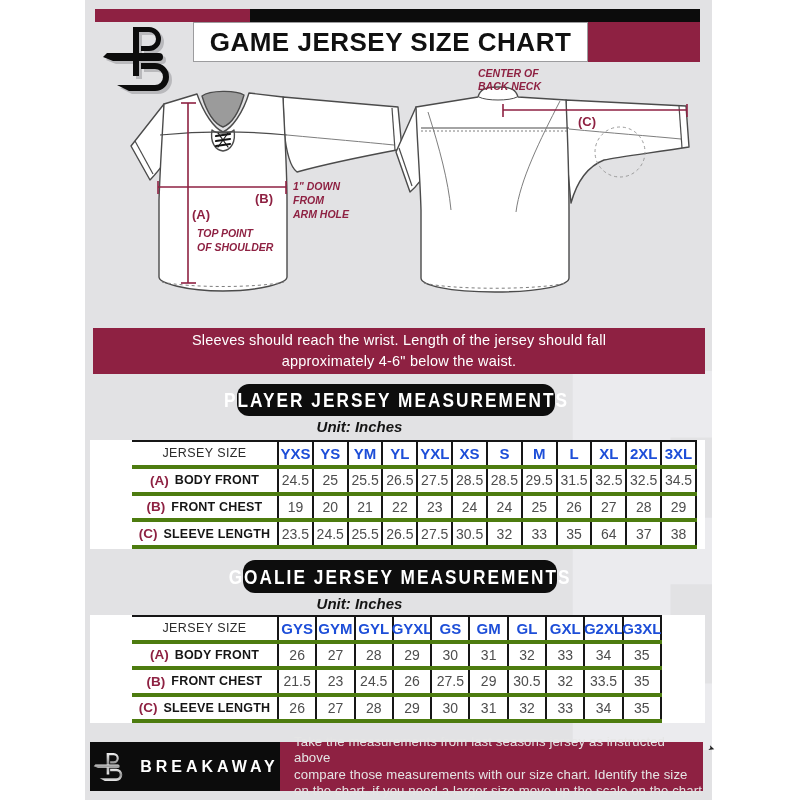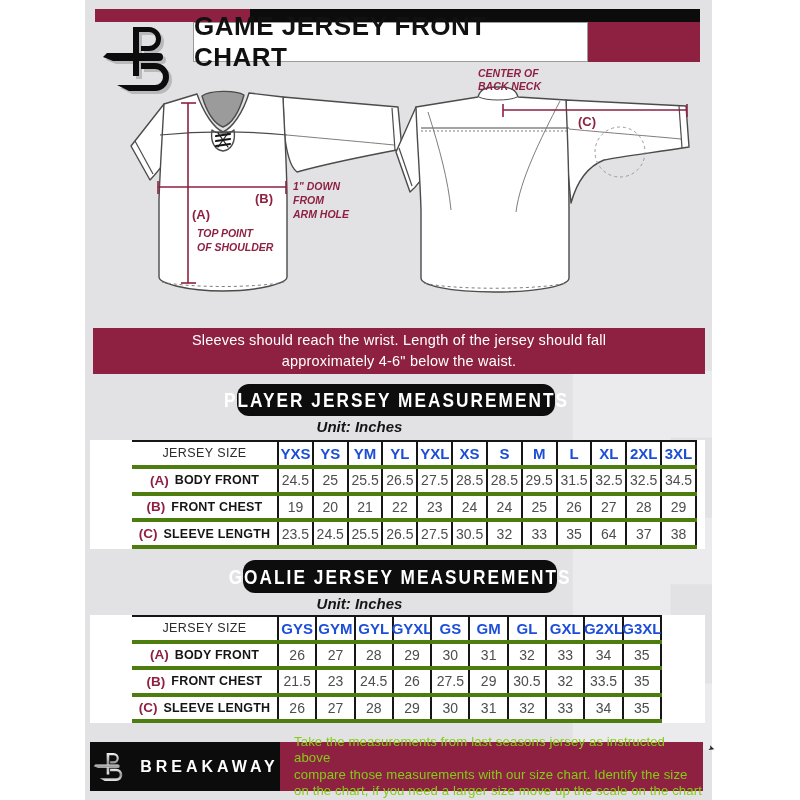--- a/index.html
+++ b/index.html
@@ -52,42 +52,42 @@
   .header-label{font-size:12.5px;color:#2b2b2b;letter-spacing:.4px;}
   .size-head{font-weight:bold;font-size:15px;color:#1d4ed8;}
   .val{font-size:14px;color:#4d4d4d;}
   .rowkey{color:#8e2142;font-weight:bold;font-size:13.5px;margin-right:6px;}
   .rowlabel{font-weight:bold;font-size:12.5px;color:#151515;letter-spacing:.2px;}
 
   
   .footer-black{left:5px;top:742px;width:190px;height:49px;background:#0c0c0c;
                 display:flex;align-items:center;justify-content:center;gap:9px;}
   .brand-text{color:#fff;font-weight:bold;font-size:16px;letter-spacing:4px;}
-  .footer-maroon{left:195px;top:742px;width:423px;height:49px;background:#8e2142;color:#84cc16;
+  .footer-maroon{left:195px;top:742px;width:423px;height:49px;background:#8e2142;color:#e5e5e5;
                  font-size:13.2px;line-height:16.3px;display:flex;flex-direction:column;justify-content:center;
                  padding-left:14px;letter-spacing:.1px;}
   .cursor-mark{position:absolute;left:708px;top:744px;font-size:8px;color:#222;transform:rotate(18deg);}
 </style>
 </head>
 <body>
 
 <div class="canvas">
   <div class="content">
 
     <div class="abs watermark">B</div>
 
     <div class="abs topbar-maroon"></div>
     <div class="abs topbar-black"></div>
     <svg class="abs logo-header" width="92" height="68" viewBox="0 0 92 68">
       <path fill="#0c0c0c" d="M36,2 h16 a12,12 0 0 1 0,24 h-8 v-5 h8 a7,7 0 0 0 0,-14 h-10 v44 h-6 z"></path>
       <path fill="#0c0c0c" d="M10,28 h52 a4,4 0 0 1 0,8 h-46 l-10,-4 z"></path>
       <path fill="#0c0c0c" d="M44,38 h14 a14,14 0 0 1 0,28 h-26 l-12,-6 h38 a8,8 0 0 0 0,-16 h-14 z"></path>
     </svg>
     <div class="abs title-box">
-      <span>GAME JERSEY FRONT CHART</span>
+      <span>GAME JERSEY SIZE CHART</span>
     </div>
     <div class="abs title-maroon"></div>
 
     <svg class="abs" style="left:5px;top:58px;" width="612" height="276" viewBox="90 58 612 276">
       <g stroke="#4b4b4b" stroke-width="1.4" fill="#ffffff" stroke-linejoin="round" stroke-linecap="round">
 
         <path d="M283,97 C320,100 360,104 398,107 L402,149 C365,156 322,165 297,172 C290,167 286,150 284,130 Z"></path>
         <path d="M164,104 L131,146 L150,180 C158,172 165,162 170,155 L166,130 Z"></path>
         <path d="M164,104 L197,94 C204,114 214,128 223,132 C232,128 243,113 249,93 L283,97 C285,140 287,170 287,200 L287,277 C287,283 260,291 223,291 C186,291 159,283 159,277 L159,200 C160,170 162,140 164,104 Z"></path>
         <path fill="#9b9b9b" d="M202,96 C208,116 215,124 223,127 C231,124 238,116 244,95 C236,90 210,90 202,96 Z"></path>

